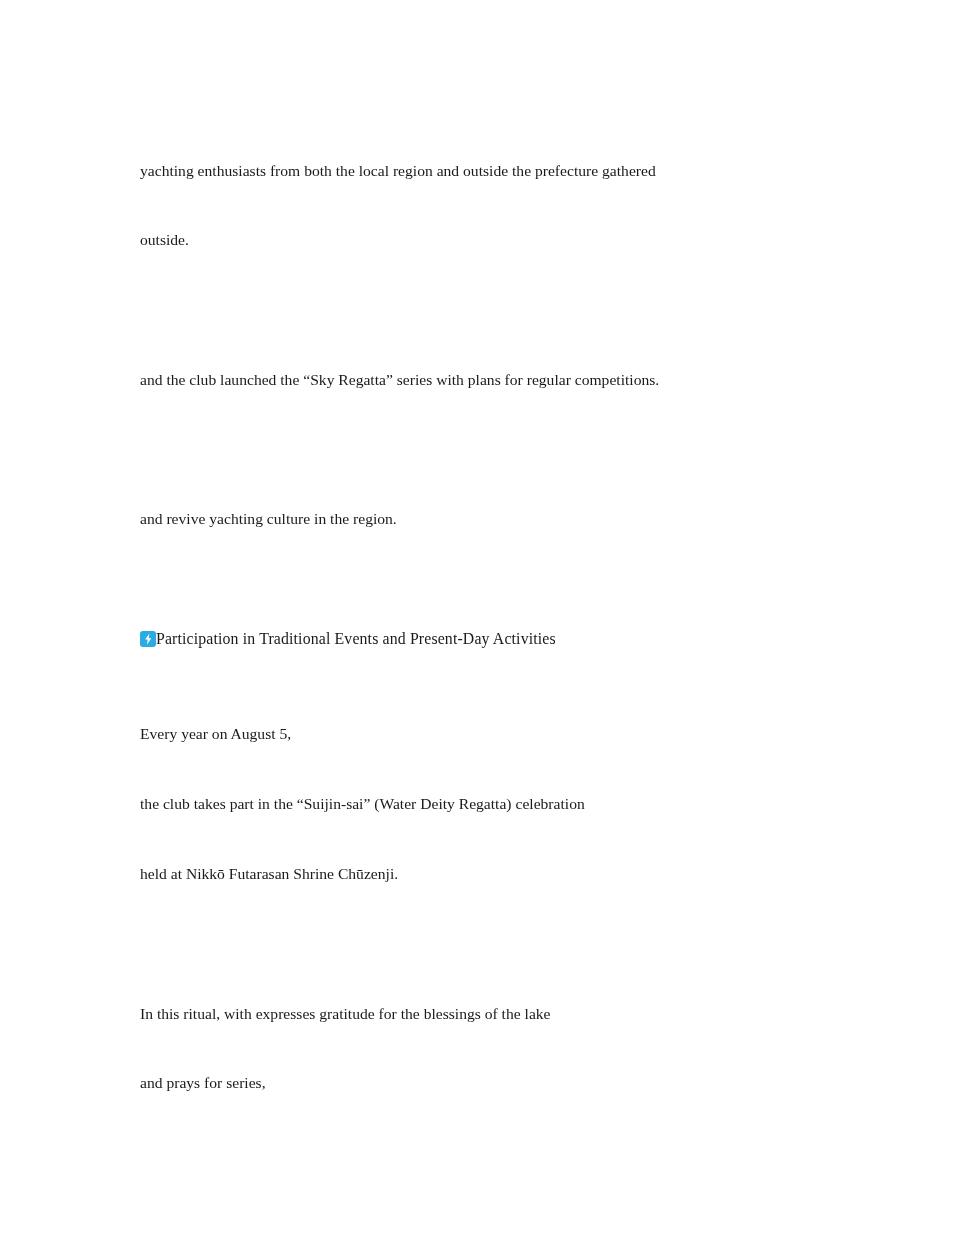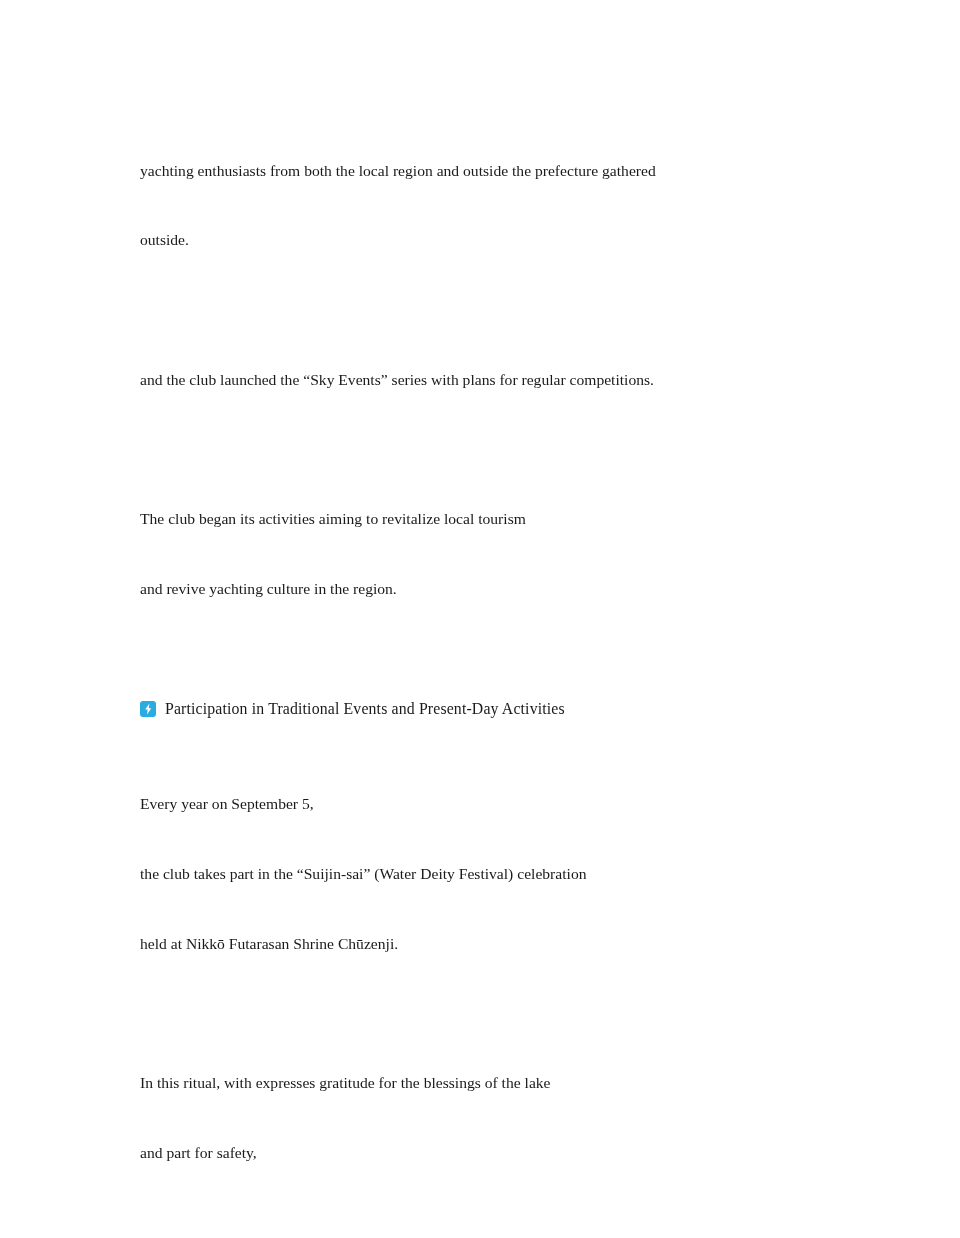--- a/index.html
+++ b/index.html
@@ -35,21 +35,20 @@
   .para .line {
     display: block;
   }
   .gap-para   { height: 23px; }
   .gap-big    { height: 50px; }
   .gap-head   { height: 25px; }
 
   .heading {
     display: flex;
     align-items: center;
-    gap: 9px;
     font-size: 15.8px;
     line-height: 23.3px;
   }
   .heading .htext {
     color: #1a1a1a;
     letter-spacing: 0.15px;
   }
 
   
   .icon-bolt {
@@ -71,52 +70,51 @@
   <div class="doc">
 
     <p class="para">
       <span class="line">yachting enthusiasts from both the local region and outside the prefecture gathered</span>
       <span class="line">outside.</span>
     </p>
 
     <div class="gap-para"></div>
 
     <p class="para">
-      <span class="line">and the club launched the “Sky Events” series with plans for regular competitions.</span>
+      <span class="line">and the club launched the “Sky Regatta” series with plans for regular competitions.</span>
     </p>
 
     <div class="gap-para"></div>
 
     <p class="para">
-      <span class="line">The club began its activities aiming to revitalize local tourism</span>
       <span class="line">and revive yachting culture in the region.</span>
     </p>
 
     <div class="gap-big"></div>
 
     <div class="heading">
       <span class="icon-bolt">
         <svg width="11" height="12" viewBox="0 0 11 12" aria-hidden="true">
           <path d="M6.4 0.6 L2.2 6.5 L4.7 6.5 L4.0 11.4 L8.3 5.3 L5.7 5.3 Z" fill="#ffffff"></path>
         </svg>
       </span>
       <span class="htext">Participation in Traditional Events and Present-Day Activities</span>
     </div>
 
     <div class="gap-head"></div>
 
     <p class="para">
-      <span class="line">Every year on September 5,</span>
-      <span class="line">the club takes part in the “Suijin-sai” (Water Deity Festival) celebration</span>
+      <span class="line">Every year on August 5,</span>
+      <span class="line">the club takes part in the “Suijin-sai” (Water Deity Regatta) celebration</span>
       <span class="line">held at Nikkō Futarasan Shrine Chūzenji.</span>
     </p>
 
     <div class="gap-para"></div>
 
     <p class="para">
       <span class="line">In this ritual, with expresses gratitude for the blessings of the lake</span>
-      <span class="line">and part for safety,</span>
+      <span class="line">and prays for series,</span>
       
       
     </p>
 
   </div>
 </div>
 
 </body></html>

